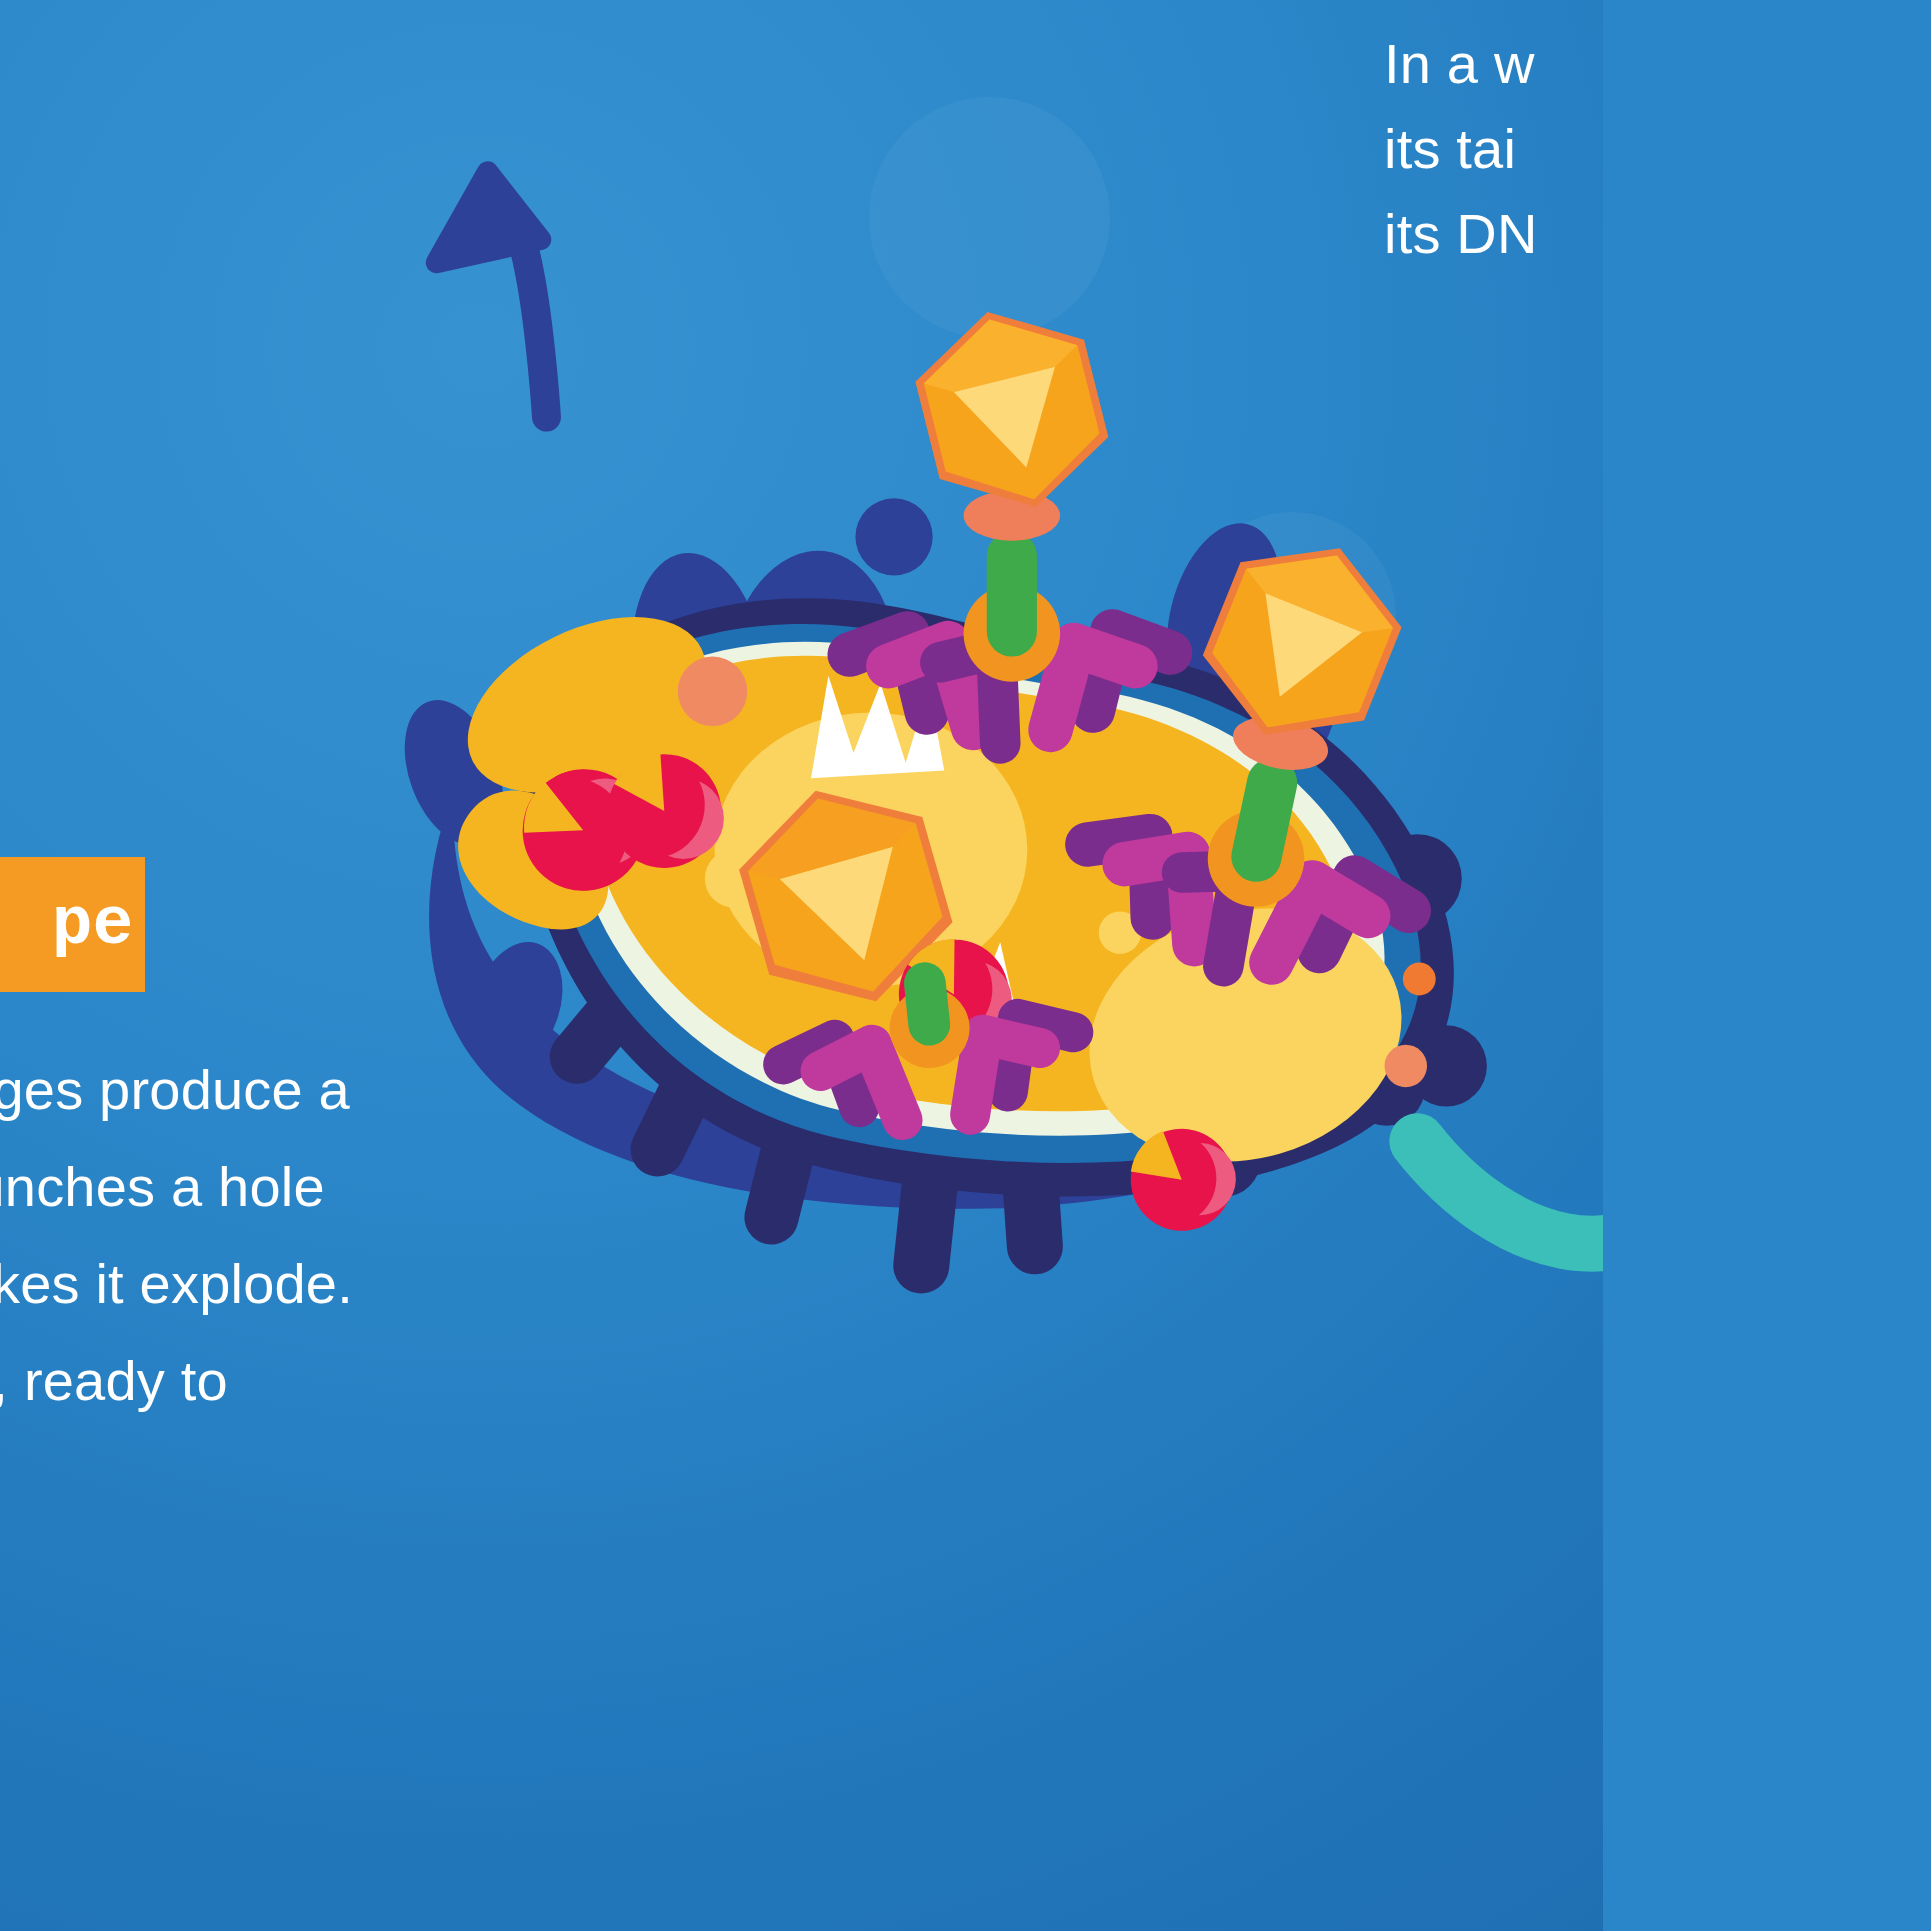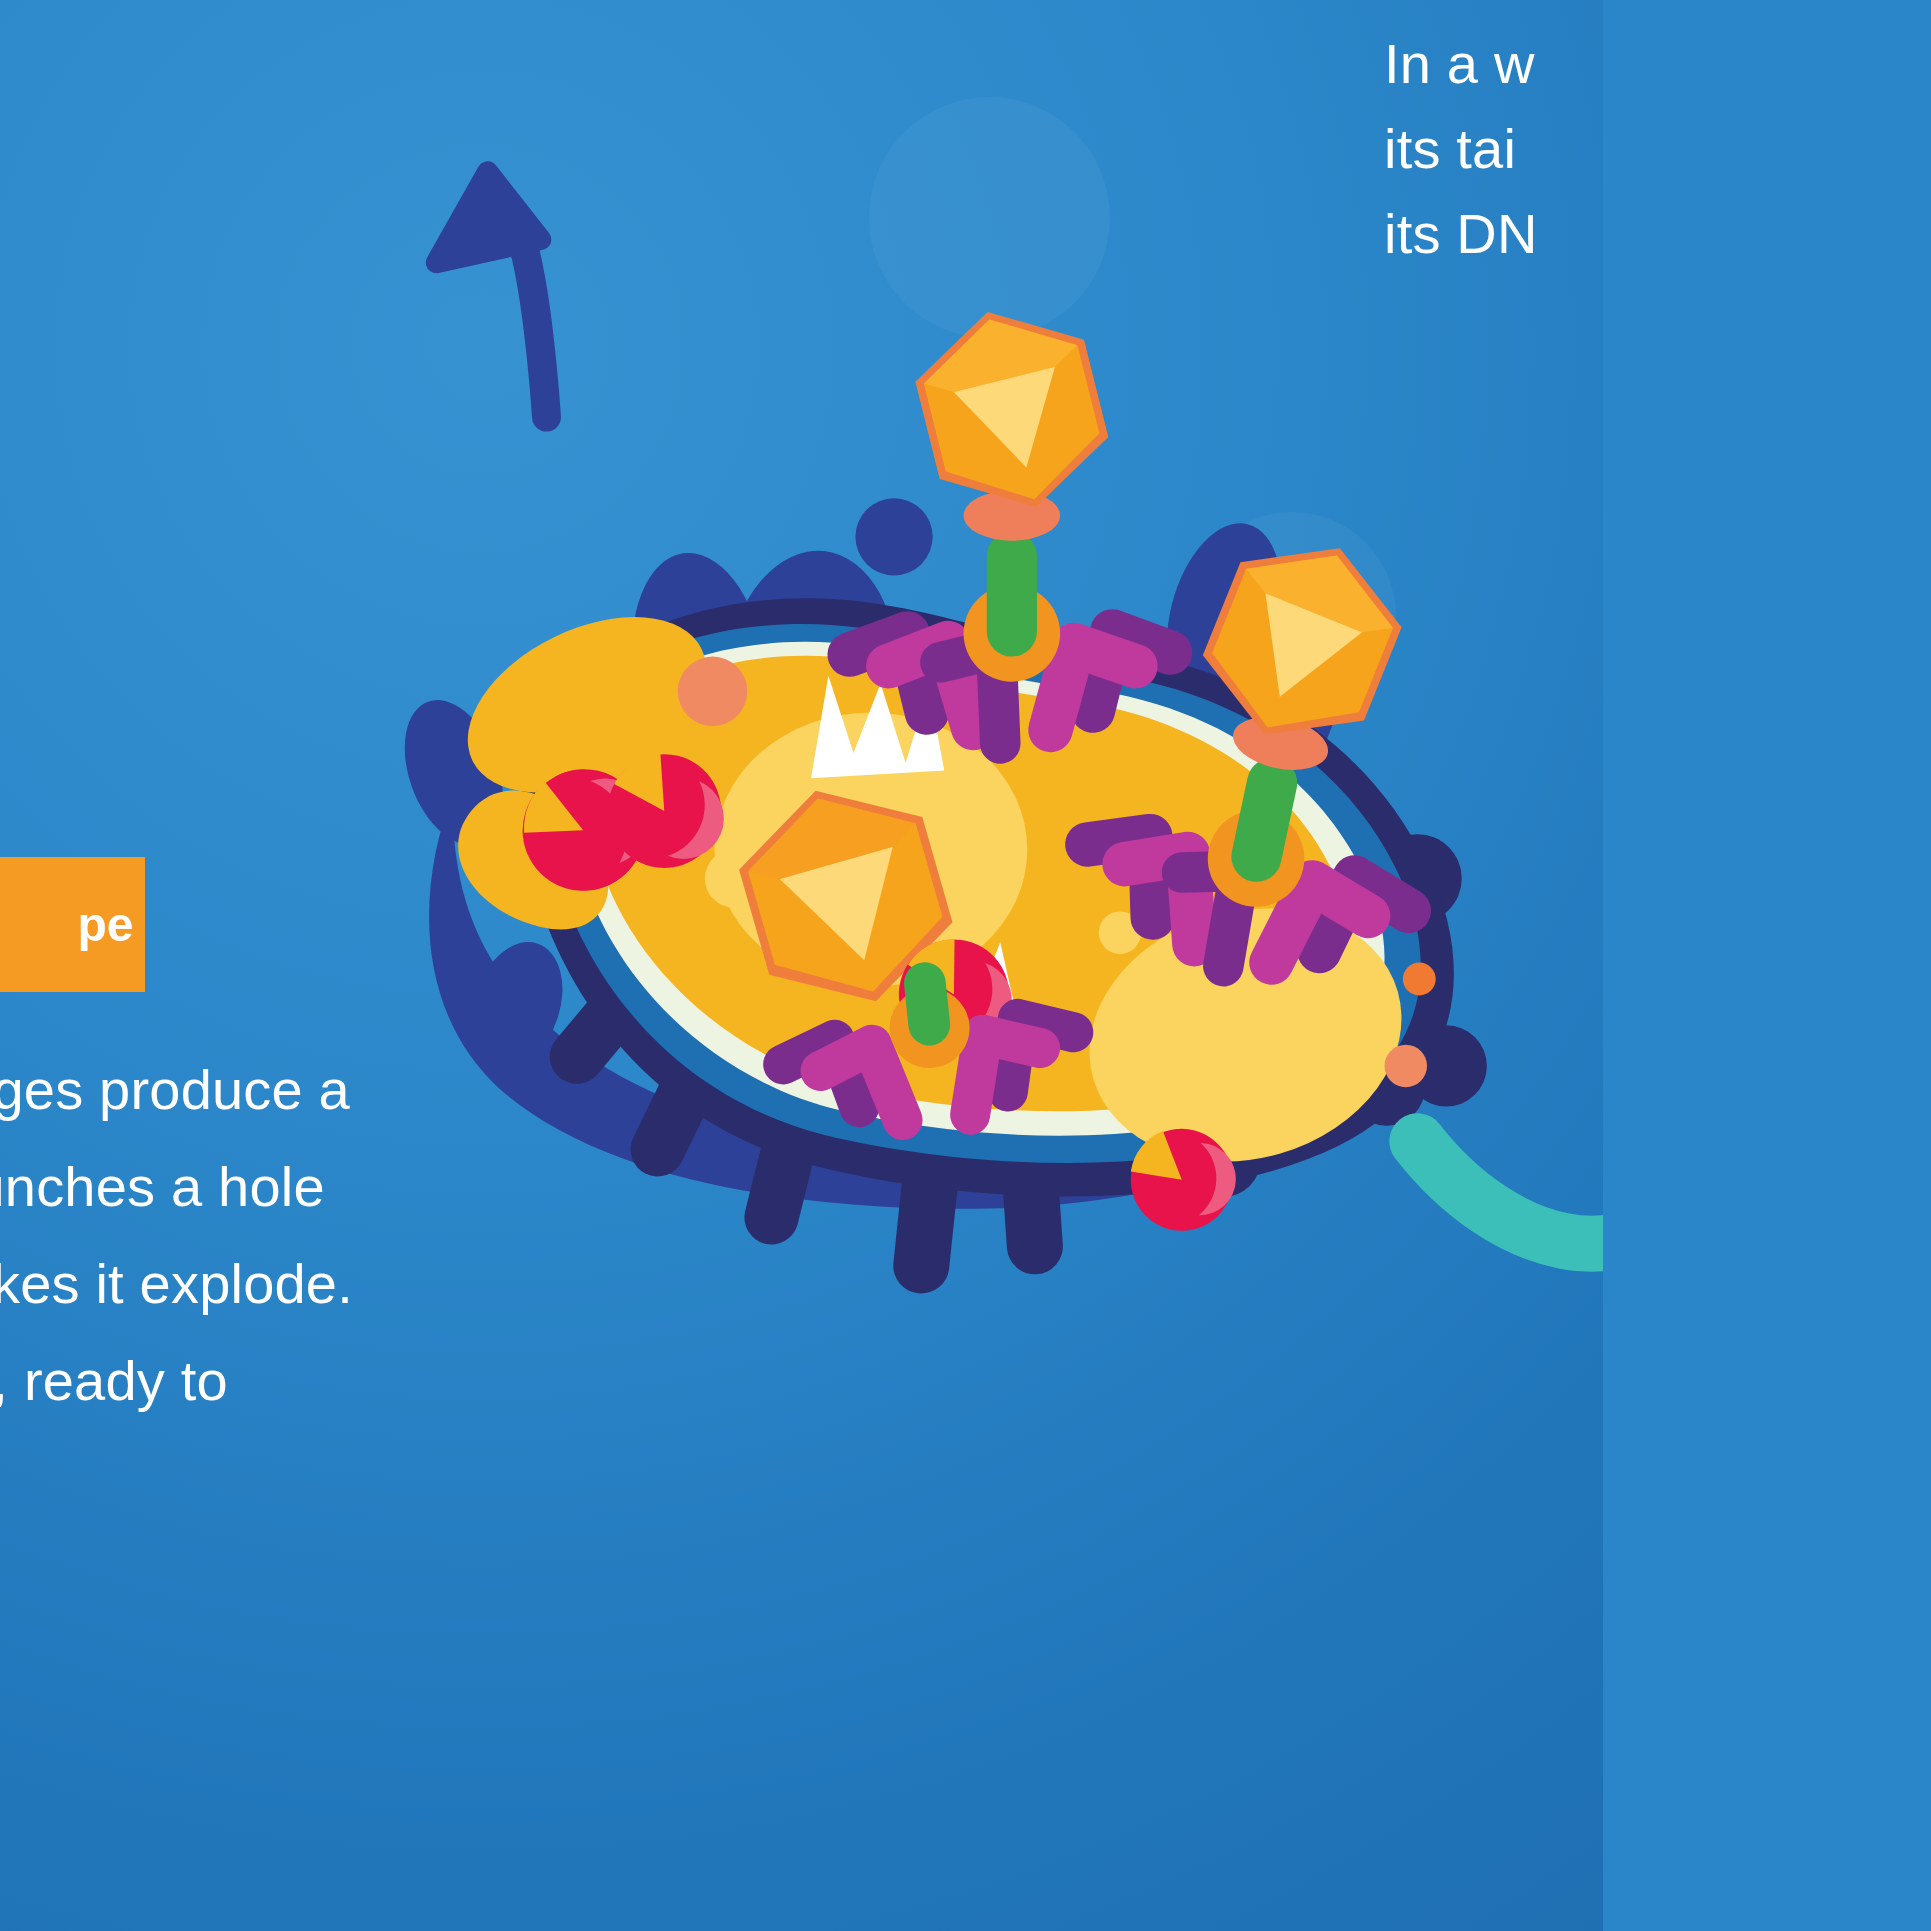--- a/index.html
+++ b/index.html
@@ -50,23 +50,24 @@
     height: 135px;
     background: #f59a23;
     display: flex;
     align-items: center;
     justify-content: flex-end;
     box-sizing: border-box;
     padding-right: 11.6px;
   }
   .badge span {
     color: #ffffff;
-    font-size: 48px;
+    font-size: 68px;
     font-weight: 700;
     line-height: 1;
+    font-family: Liberation Mono, monospace;
   }
 
   
   .illus {
     position: absolute;
     left: 0;
     top: 0;
     width: 1931px;
     height: 1931px;
     pointer-events: none;

